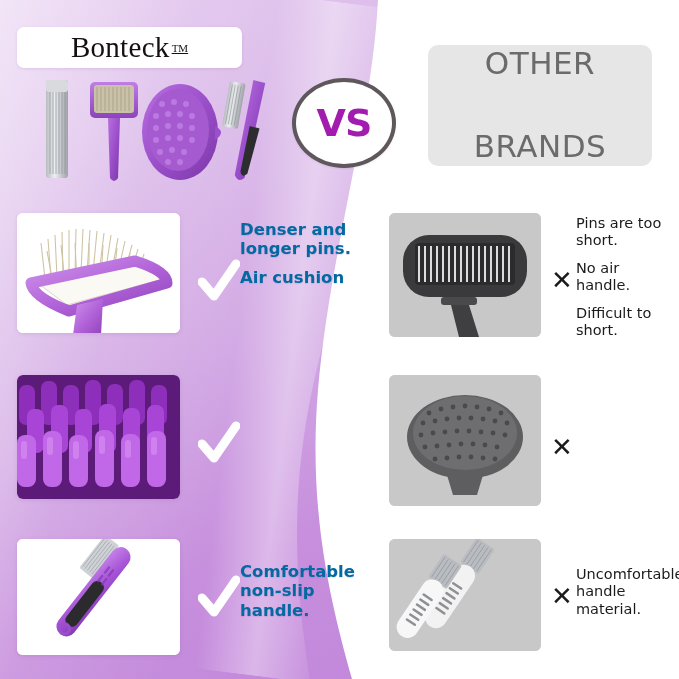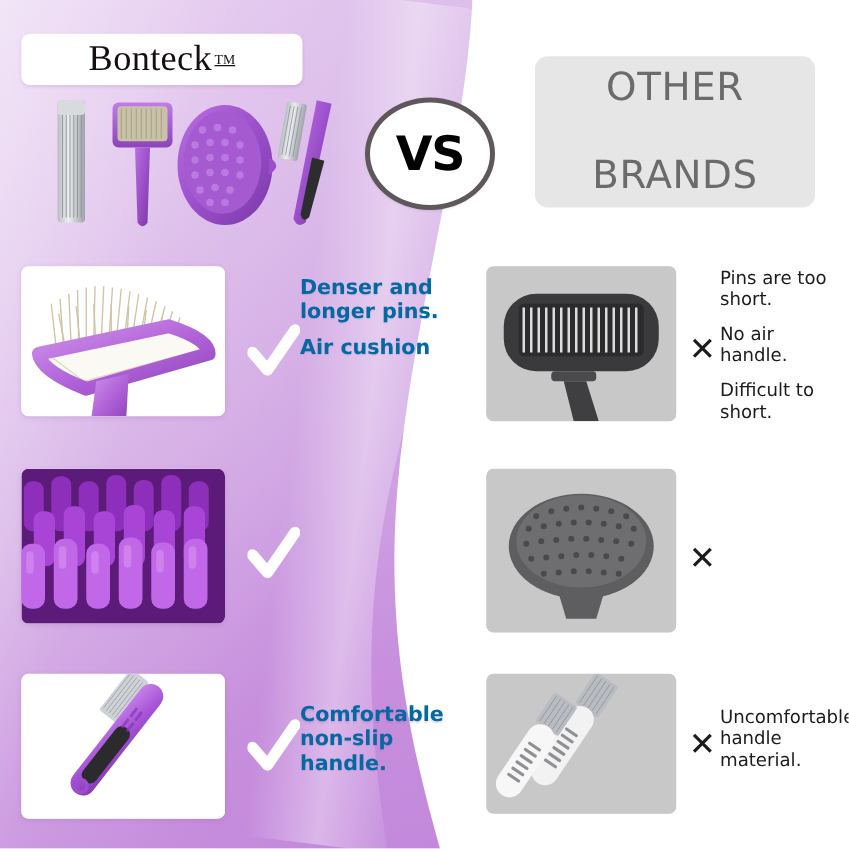--- a/index.html
+++ b/index.html
@@ -58,29 +58,29 @@
 
   
   .vs-badge{
     position:absolute;left:292px;top:78px;width:96px;height:82px;
     border:4px solid #5e575c;border-radius:50%;
     background:#ffffff;
     display:flex;align-items:center;justify-content:center;
     box-shadow:0 1px 2px rgba(0,0,0,.08);
   }
   .vs-text{
-    font-size:38px;font-weight:bold;color:#000000;letter-spacing:-1px;line-height:1;
+    font-size:38px;font-weight:bold;color:#a21caf;letter-spacing:-1px;line-height:1;
     font-family:"DejaVu Sans", sans-serif;
   }
 
   
   .other-box{
     position:absolute;left:428px;top:45px;width:224px;height:121px;
     background:#e6e6e6;border-radius:10px;
-    display:flex;flex-direction:column;align-items:center;justify-content:center;gap:32px;
+    display:flex;flex-direction:column;align-items:center;justify-content:space-between;gap:32px;
   }
   .other-line{
     font-size:31px;color:#6b6b6b;letter-spacing:.5px;line-height:1.22;
     font-family:"DejaVu Sans", sans-serif;
   }
 
   
   .row{position:absolute;left:0;width:679px;}
   .row-1{top:205px;height:148px;}
   .row-2{top:368px;height:148px;}

